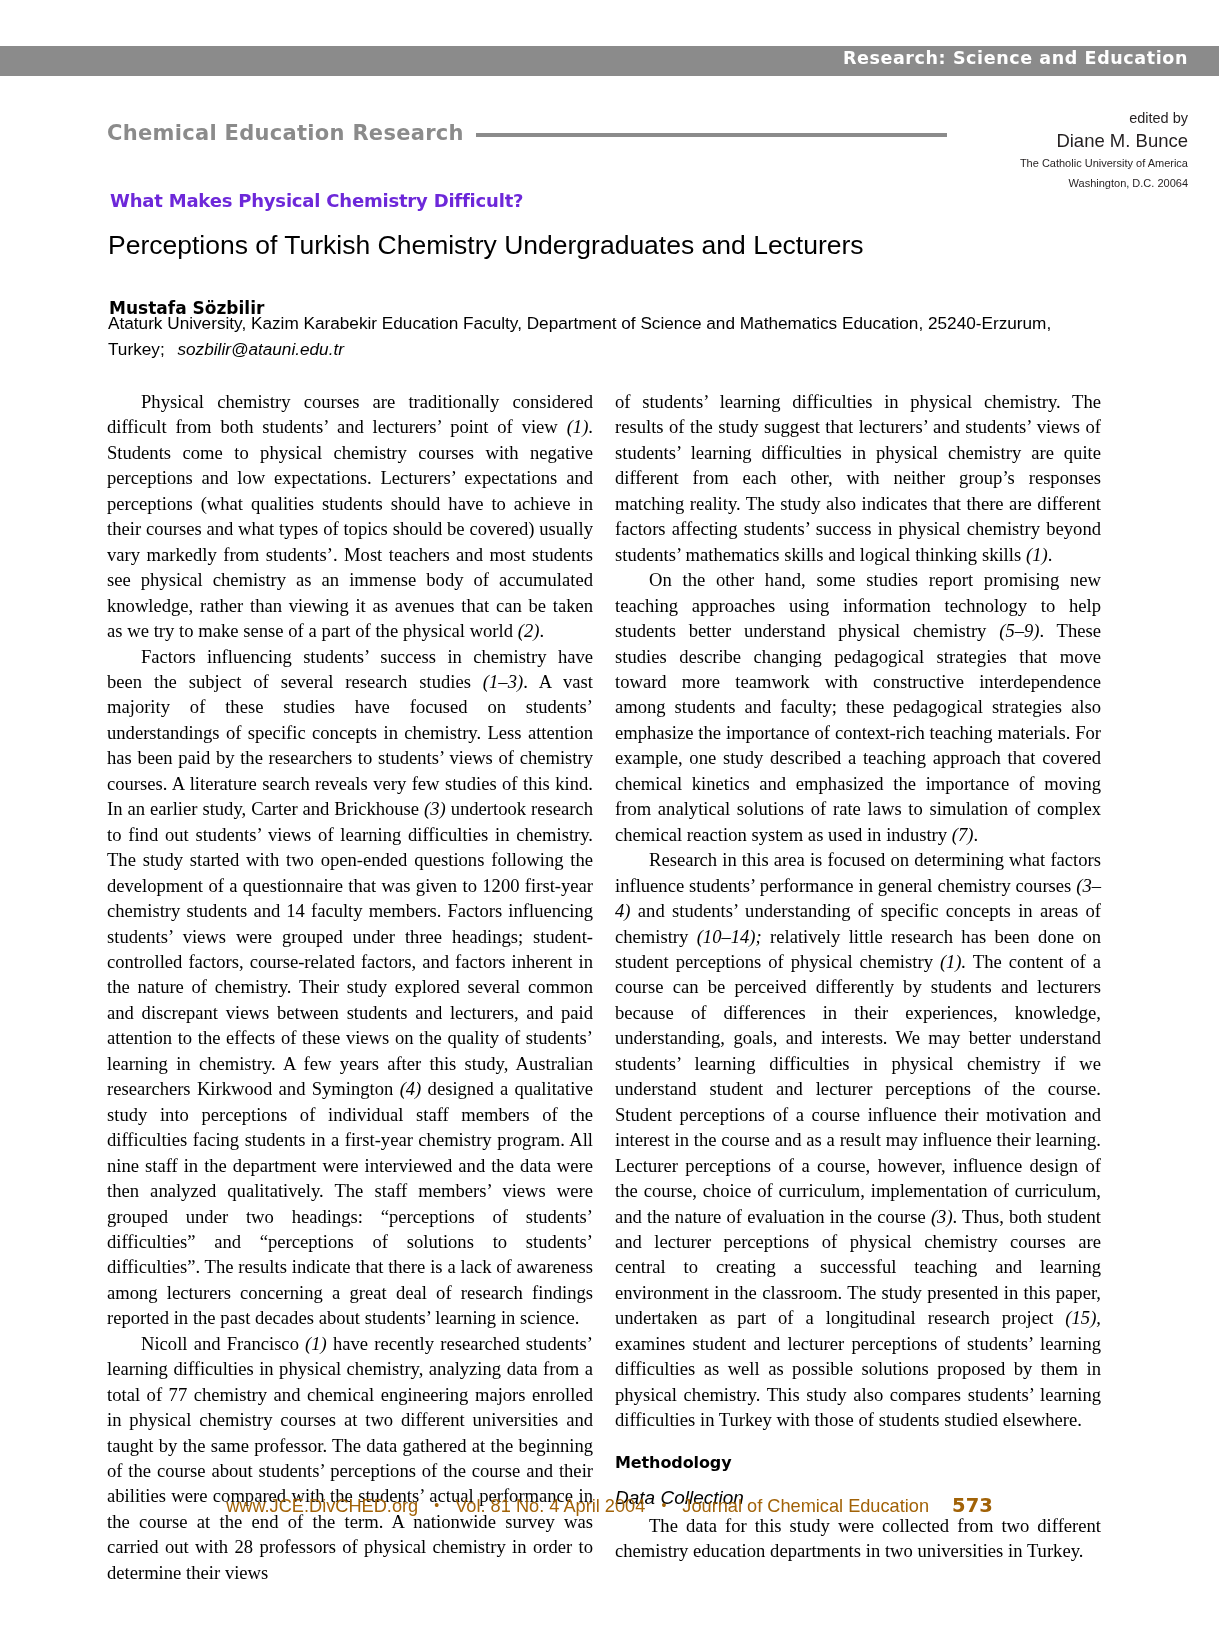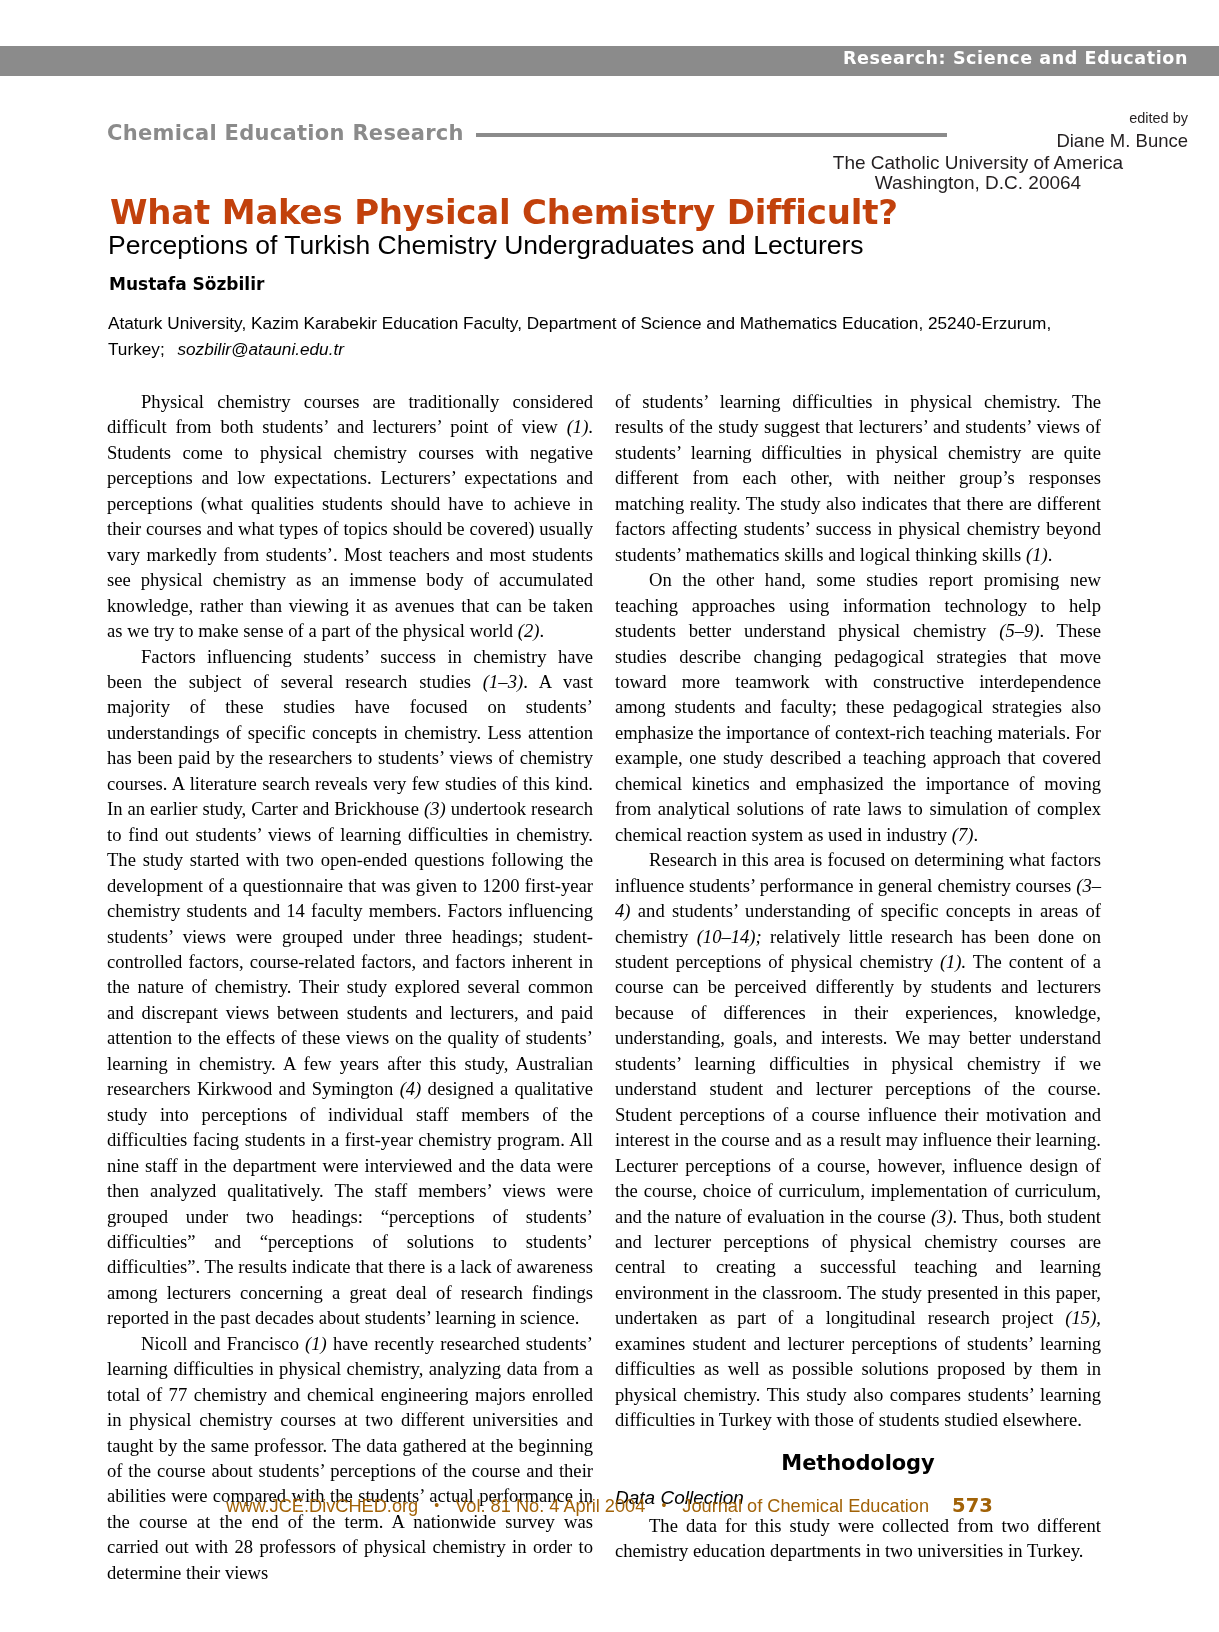--- a/index.html
+++ b/index.html
@@ -76,53 +76,52 @@
   }
   .editor-block .ed-by {
     font-size: 14.5px;
     line-height: 20px;
   }
   .editor-block .ed-name {
     font-size: 18.5px;
     line-height: 25px;
   }
   .editor-block .ed-aff {
-    font-size: 19px;
+    font-size: 11px;
     line-height: 20px;
-    text-align: center;
   }
 
   
   .article-title {
     position: absolute;
     left: 110px;
     top: 172px;
     width: 800px;
     font-family: "DejaVu Sans", sans-serif;
     font-weight: bold;
-    font-size: 34px;
+    font-size: 18px;
     letter-spacing: -0.2px;
     line-height: 34px;
-    color: #c2410c;
+    color: #6d28d9;
   }
   .article-subtitle {
     position: absolute;
     left: 108px;
     top: 228px;
     width: 940px;
     font-family: "Liberation Sans", sans-serif;
     font-weight: 400;
     font-size: 26.5px;
     line-height: 34px;
     color: #000;
   }
   .author-name {
     position: absolute;
     left: 109px;
-    top: 272px;
+    top: 296px;
     font-family: "DejaVu Sans", sans-serif;
     font-weight: bold;
     font-size: 17px;
     line-height: 24px;
   }
   .author-affil {
     position: absolute;
     left: 108px;
     top: 311px;
     width: 950px;
@@ -160,24 +159,23 @@
     -webkit-hyphens: manual;
     word-spacing: 0.1px;
   }
   p.bodytext.noindent { text-indent: 0; }
   p.bodytext i { font-style: italic; }
 
   h2.sec-head {
     margin: 17px 0 6px 0;
     font-family: "DejaVu Sans", sans-serif;
     font-weight: bold;
-    font-size: 21px;
+    font-size: 16px;
     line-height: 26px;
     letter-spacing: -0.1px;
-    text-align: center;
   }
   h3.sub-head {
     margin: 9px 0 2px 0;
     font-family: "Liberation Sans", sans-serif;
     font-weight: 400;
     font-style: italic;
     font-size: 19px;
     line-height: 26px;
   }
 

